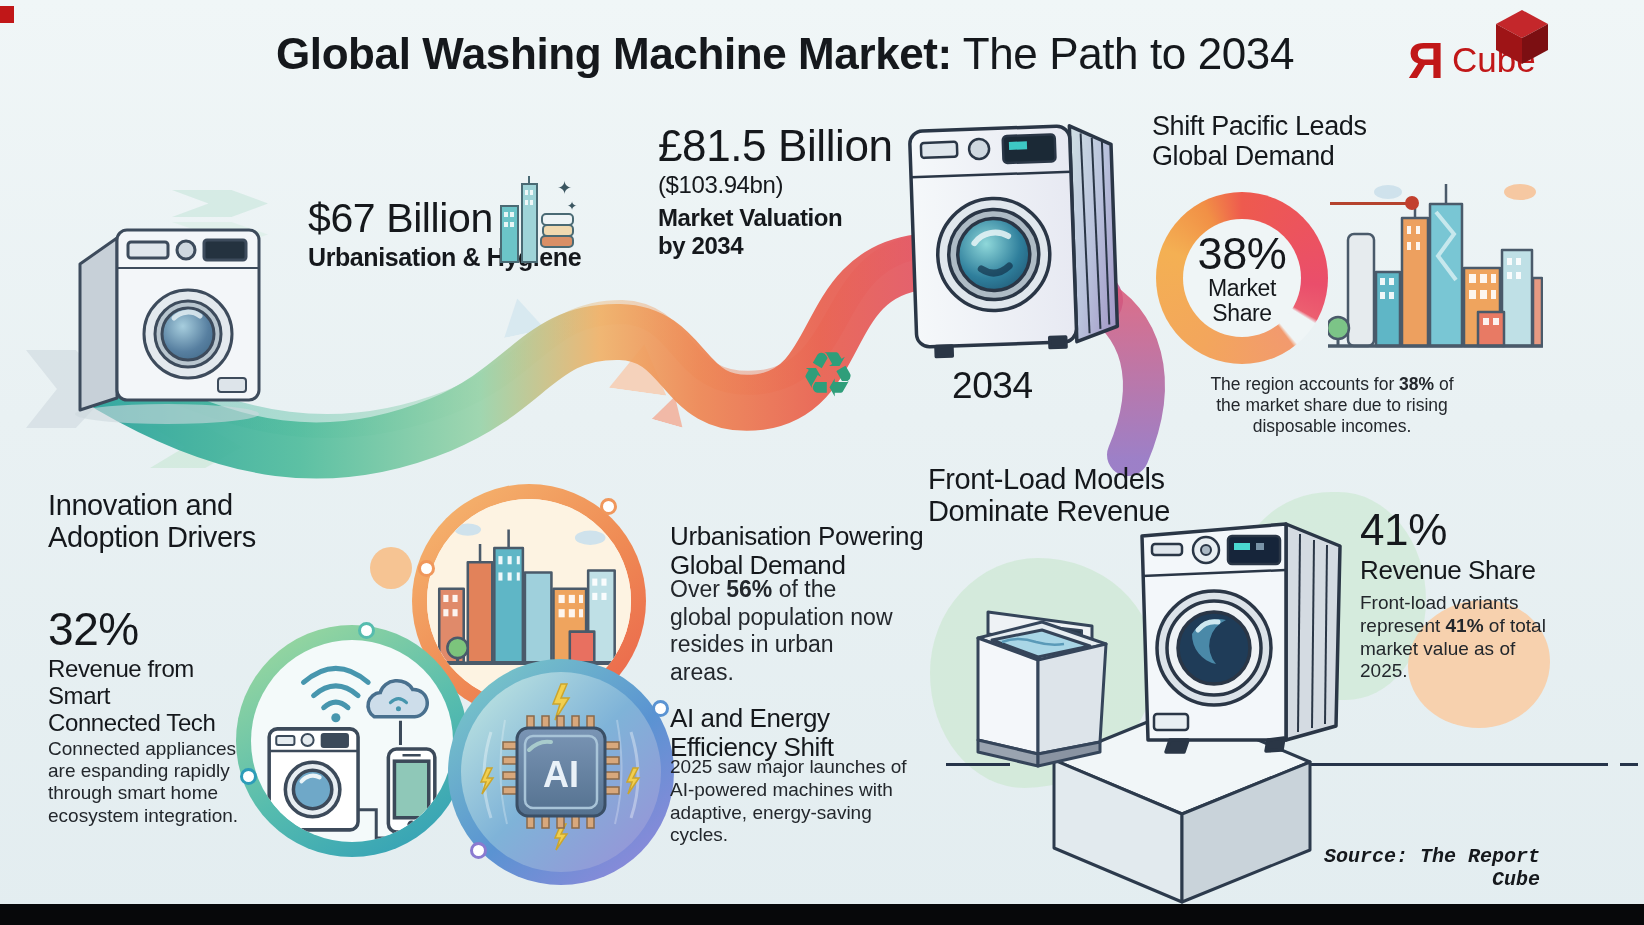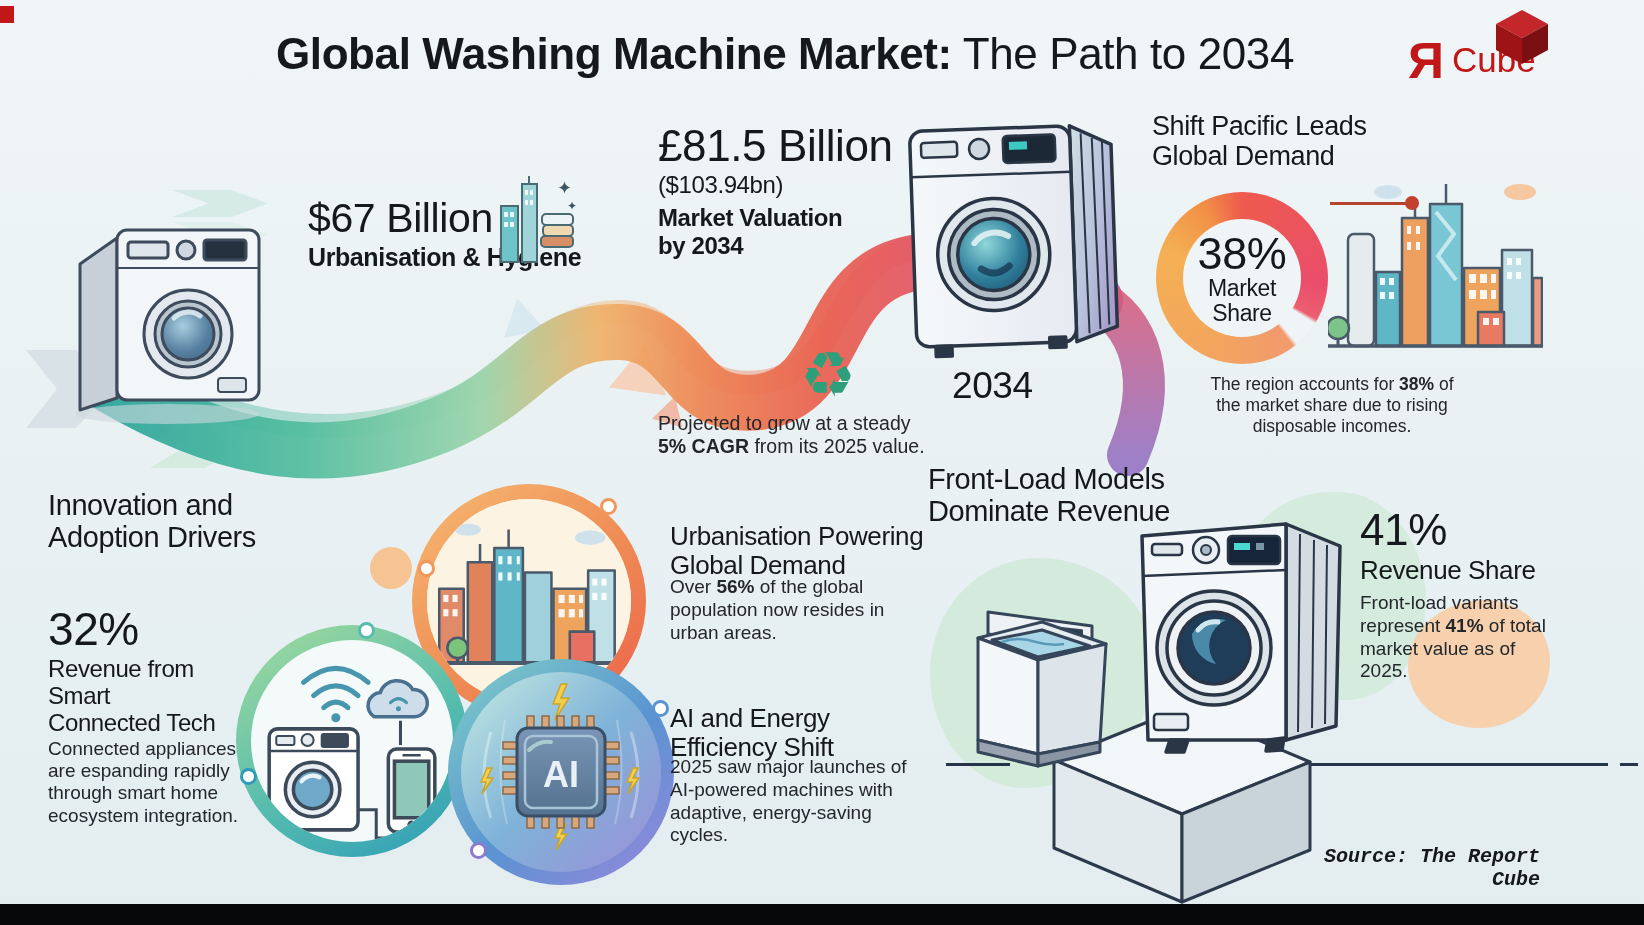--- a/index.html
+++ b/index.html
@@ -121,21 +121,20 @@
   </svg>
 
   <div class="abs h" style="left:658px;top:122px;font-size:44px;z-index:5;">£81.5 Billion</div>
   <div class="abs h" style="left:658px;top:172px;font-size:24px;z-index:5;">($103.94bn)</div>
   <div class="abs h" style="left:658px;top:204px;font-size:24px;font-weight:700;line-height:1.15;z-index:5;">
     <div>Market Valuation</div>
     <div>by 2034</div>
   </div>
 
   <div class="abs" style="left:800px;top:338px;font-size:62px;color:#2f9e7a;font-family:'DejaVu Sans',sans-serif;z-index:5;">♻</div>
-  <div class="abs bt" style="left:658px;top:412px;width:268px;font-size:19.5px;z-index:5;"><span>Projected to grow at a steady </span><span class="b">5% CAGR</span><span> from its 2025 value.</span></div>
 
   <svg class="abs" width="245" height="278" viewBox="0 0 245 278" style="left:888px;top:92px;z-index:3;">
     <defs>
       <radialGradient id="glassB" cx="0.4" cy="0.35" r="0.95">
         <stop offset="0" stop-color="#8fd8da"></stop>
           <stop offset="0.5" stop-color="#2f7f9c"></stop>
           <stop offset="1" stop-color="#173f5c"></stop>
       </radialGradient>
       <linearGradient id="sideB" x1="0" y1="0" x2="1" y2="1">
         <stop offset="0" stop-color="#cfe0e4"></stop>
@@ -378,21 +377,21 @@
       </svg>
     </div>
   </div>
   <div class="node" style="left:652px;top:700px;border:3px solid #5a93d2;"></div>
   <div class="node" style="left:470px;top:842px;border:3px solid #8a7ad0;"></div>
 
   <div class="abs h" style="left:670px;top:522px;font-size:26px;z-index:5;">
     <div>Urbanisation Powering</div>
     <div>Global Demand</div>
   </div>
-  <div class="abs bt" style="left:670px;top:576px;width:228px;font-size:19px;z-index:5;"><span>Over </span><span class="b">56%</span><span> of the global population now resides in urban areas.</span></div>
+  <div class="abs bt" style="left:670px;top:576px;width:228px;font-size:23px;z-index:5;"><span>Over </span><span class="b">56%</span><span> of the global population now resides in urban areas.</span></div>
 
   <div class="abs h" style="left:670px;top:704px;font-size:26px;z-index:5;">
     <div>AI and Energy</div>
     <div>Efficiency Shift</div>
   </div>
   <div class="abs bt" style="left:670px;top:756px;width:250px;font-size:19px;z-index:5;">2025 saw major launches of AI-powered machines with adaptive, energy-saving cycles.</div>
 
   <div class="abs h" style="left:928px;top:464px;font-size:29px;z-index:5;">
     <div>Front-Load Models</div>
     <div>Dominate Revenue</div>

